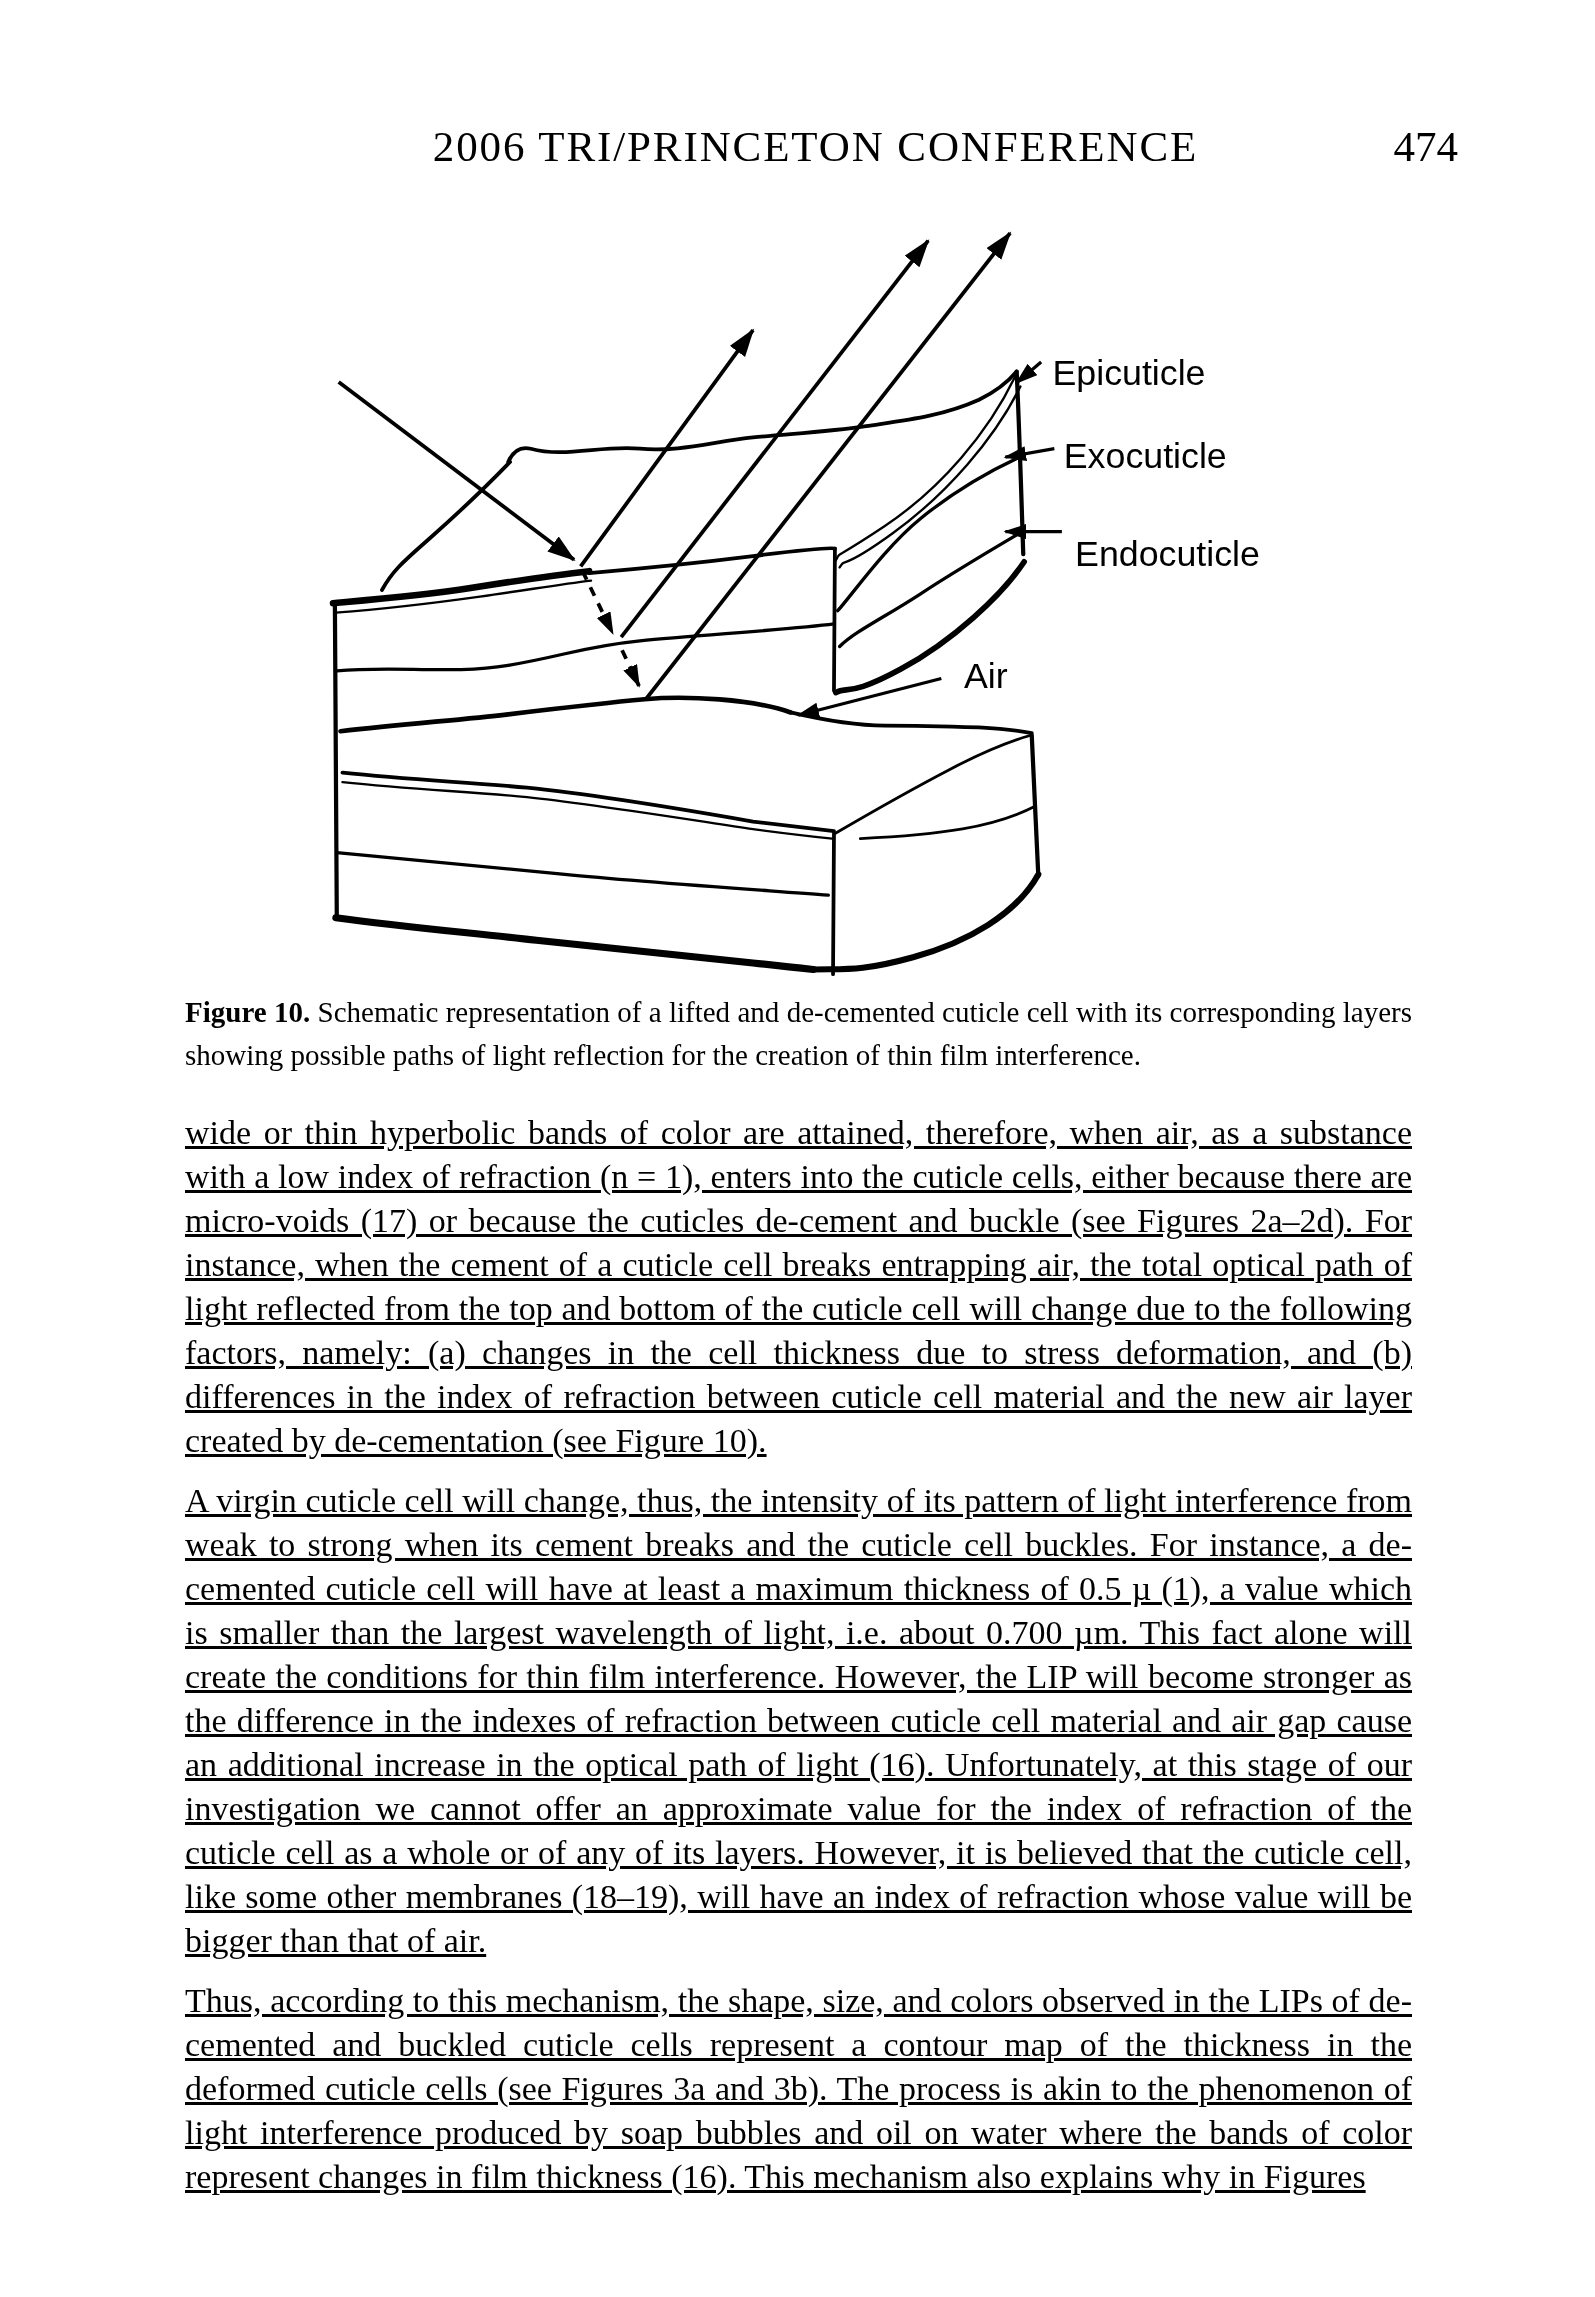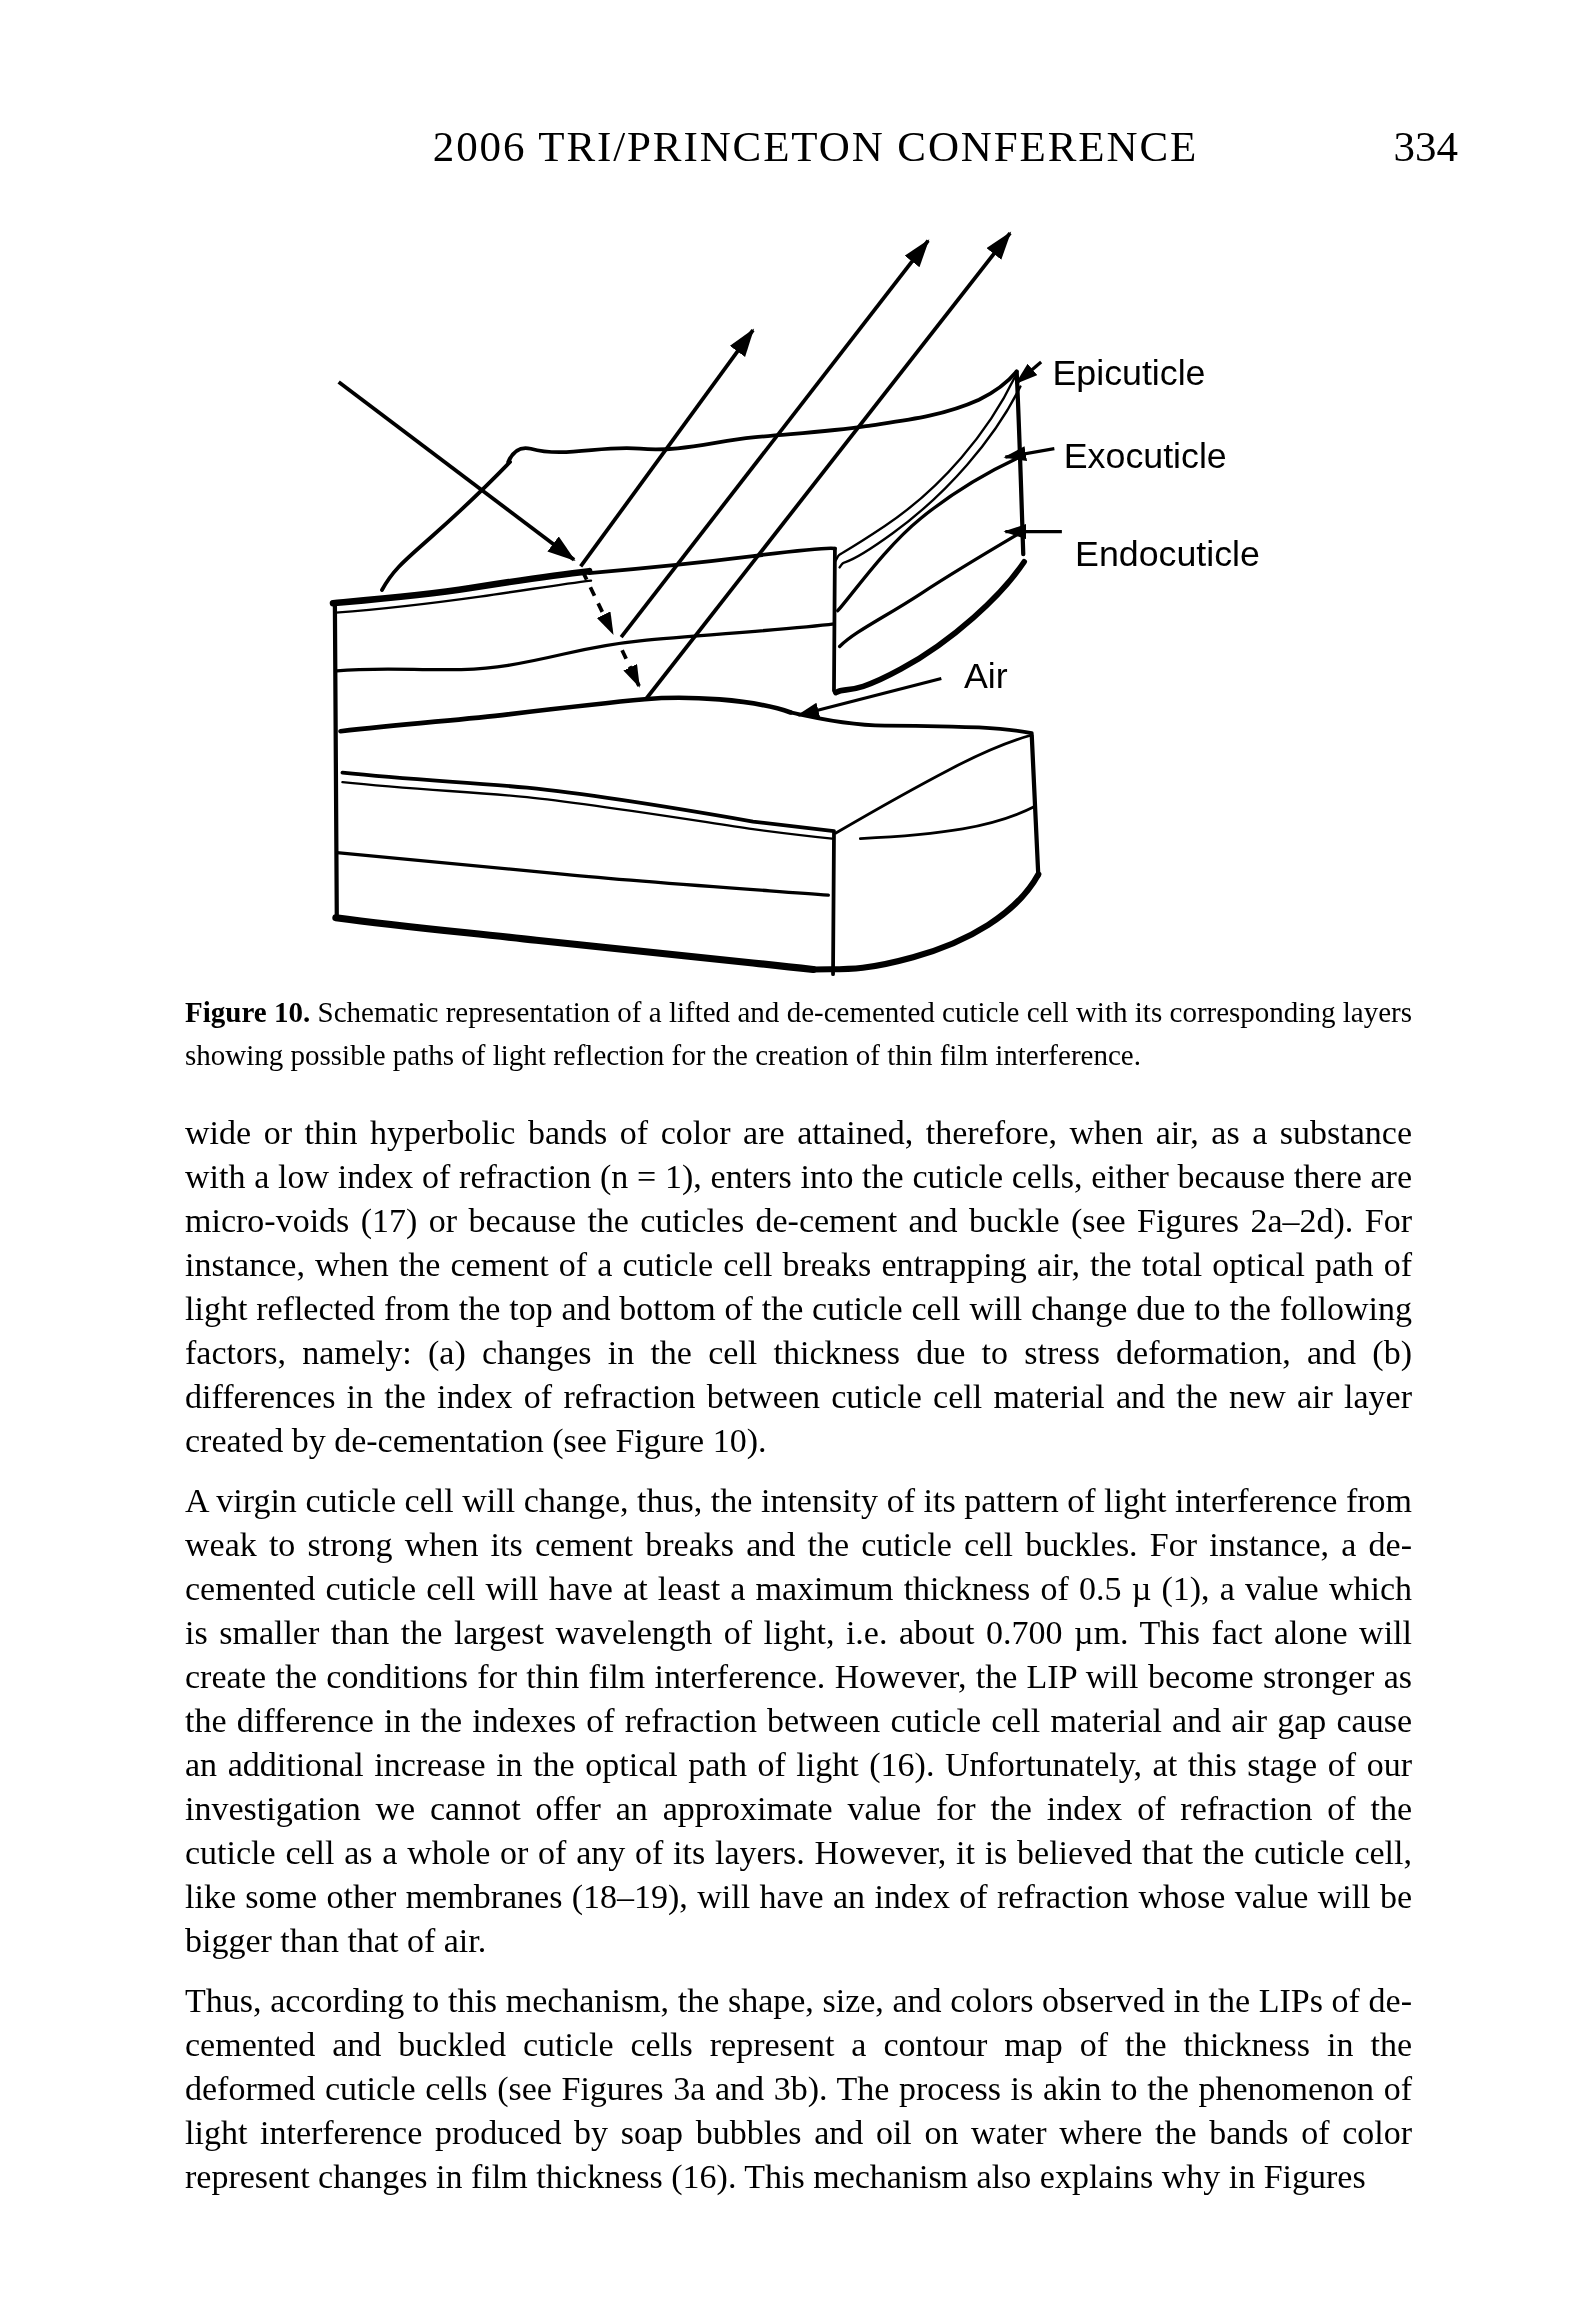--- a/index.html
+++ b/index.html
@@ -19,29 +19,29 @@
   .fig-label{font-family:"Liberation Sans", sans-serif;font-size:38px;fill:#000;}
   .caption{
     position:absolute;left:185px;top:991px;width:1227px;
     font-size:29px;line-height:43px;text-align:justify;
   }
   .caption b{font-weight:bold;margin-top:28px;}
   .body-text{
     position:absolute;left:185px;top:1111px;width:1227px;
     font-size:34px;line-height:44px;text-align:justify;
   }
-  .body-text p{margin:0 0 16px 0;}
+  .body-text p{margin:0 0 16px 0;text-decoration:underline;}
 </style>
 </head>
 <body>
 
 <div class="page">
 
   <div class="header-title">2006 TRI/PRINCETON CONFERENCE</div>
-  <div class="page-number">334</div>
+  <div class="page-number">474</div>
 
   <div class="figure-wrap">
     <svg viewBox="0 0 1200 830">
       <defs>
         <marker id="ah" markerUnits="userSpaceOnUse" markerWidth="32" markerHeight="22" refX="28" refY="10" orient="auto">
           <path d="M0,0 L30,10 L0,20 Z" fill="#000"></path>
         </marker>
         <marker id="ah2" markerUnits="userSpaceOnUse" markerWidth="26" markerHeight="18" refX="22" refY="8" orient="auto">
           <path d="M0,0 L24,8 L0,16 Z" fill="#000"></path>
         </marker>

